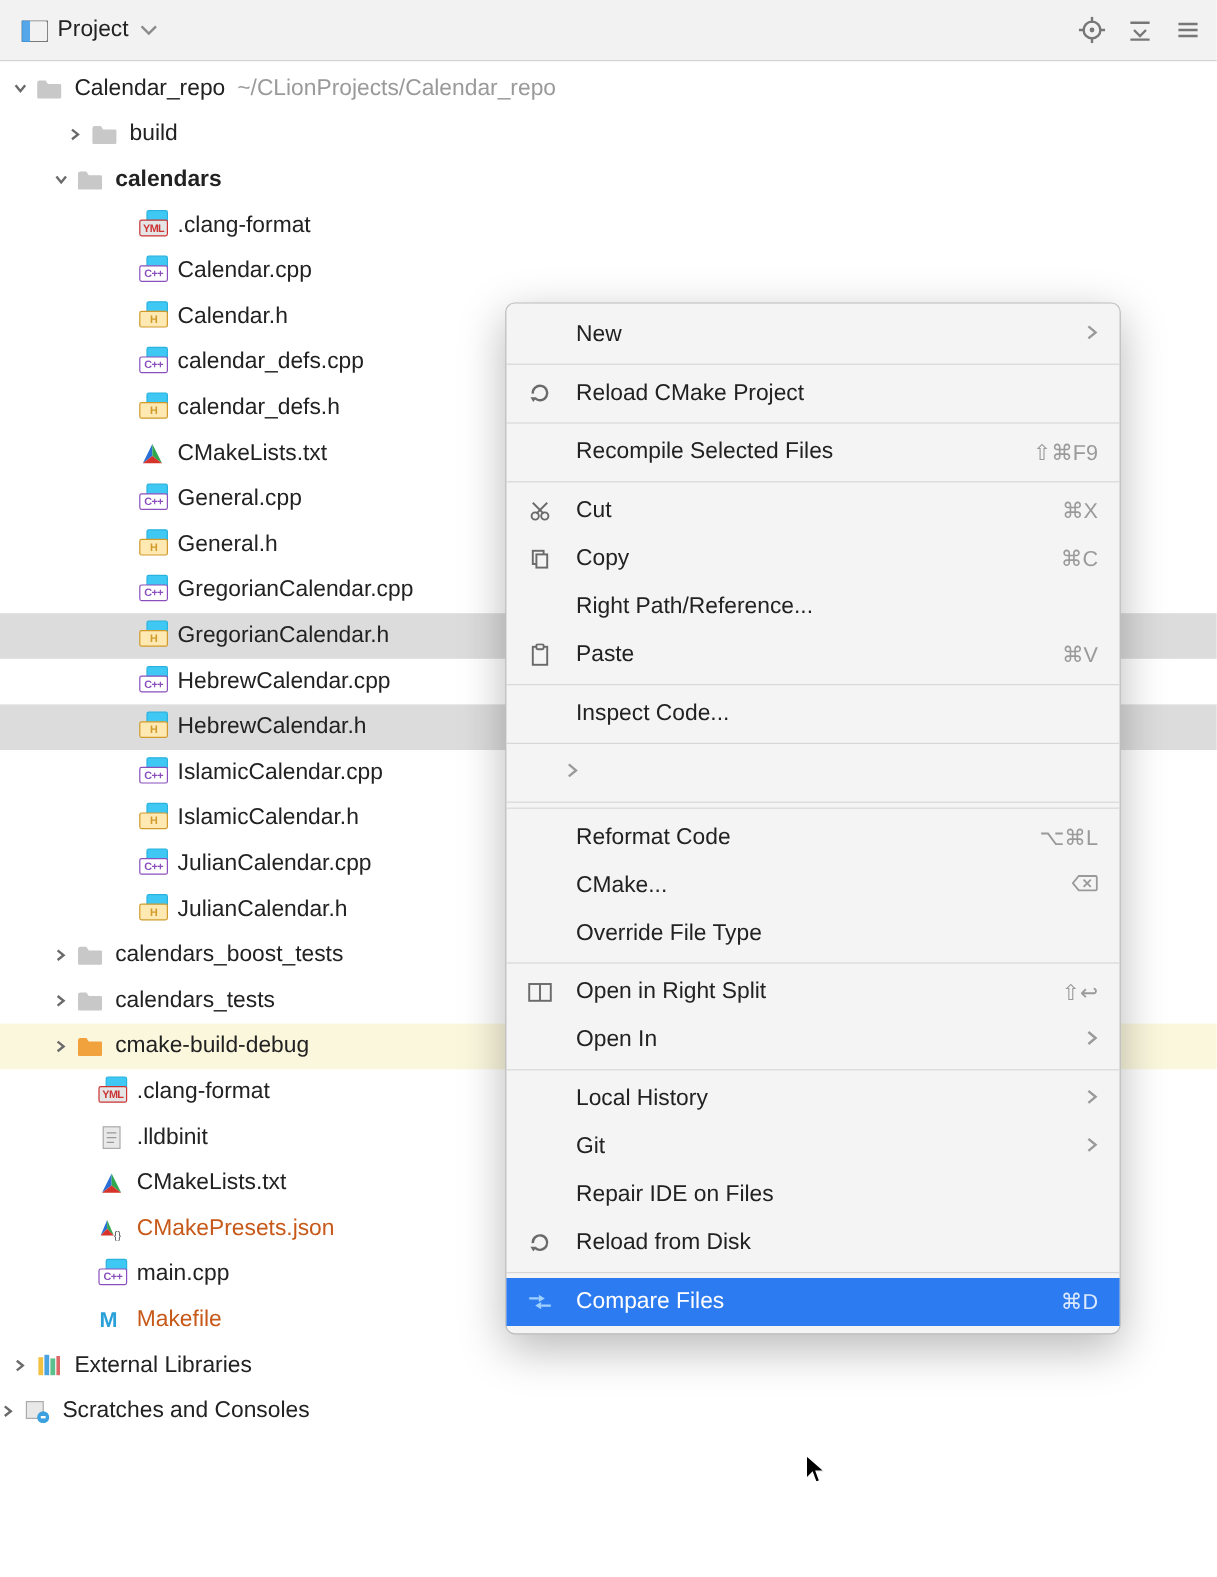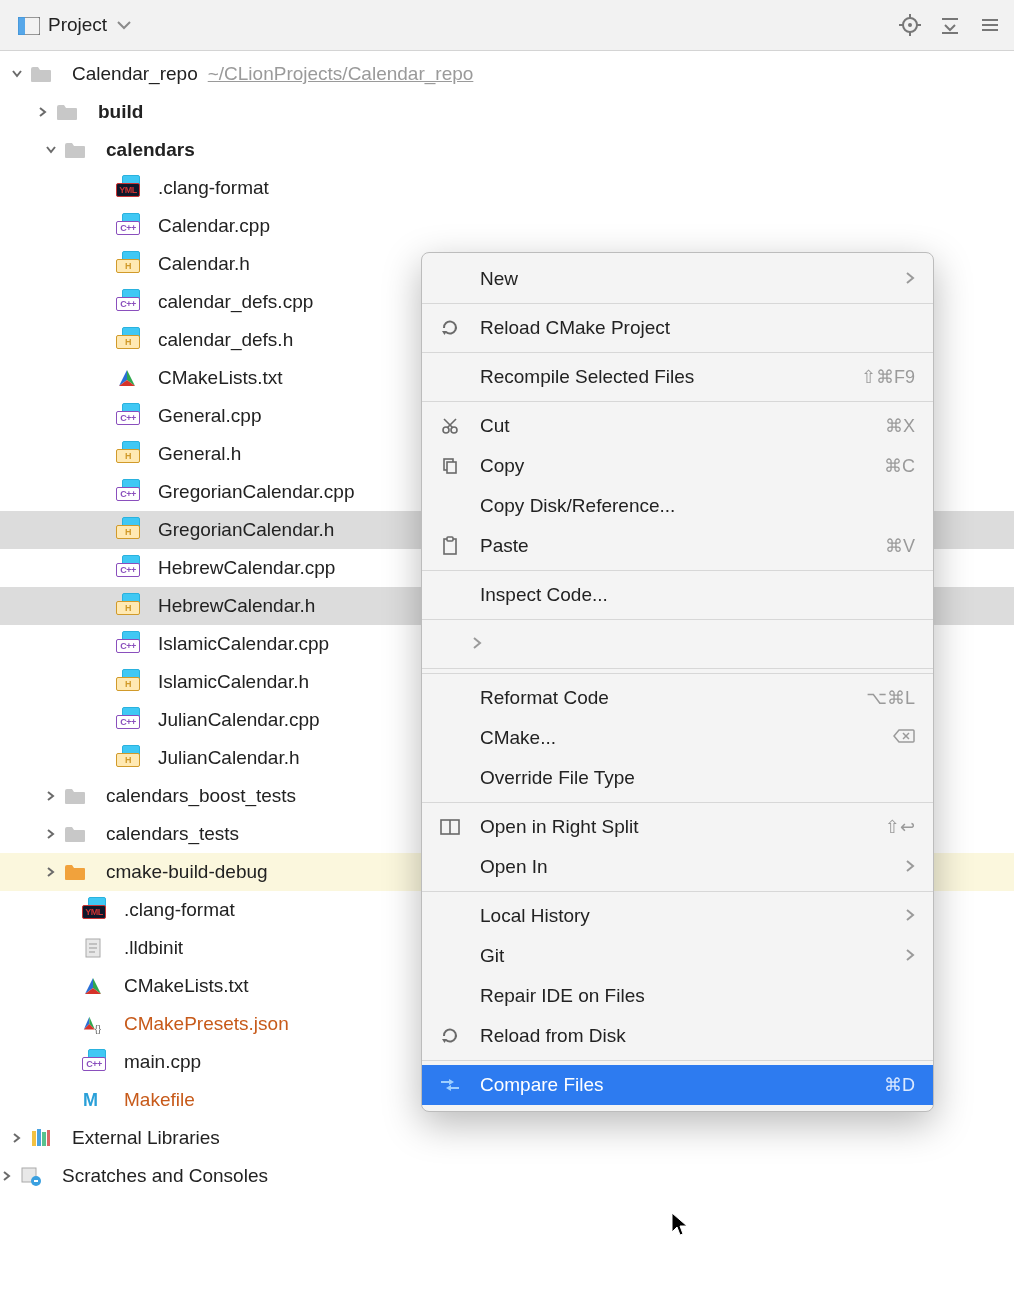--- a/index.html
+++ b/index.html
@@ -43,22 +43,22 @@
   .tree { padding-top: 4px; user-select: none; }
   .row {
     height: 38px;
     display: flex;
     align-items: center;
     white-space: nowrap;
     position: relative;
   }
   .row.selected { background: #dcdcdc; }
   .row.highlight { background: #fbf7dd; }
-  .row .label { margin-left: 20px; }
-  .row .path-suffix { color: #9a9a9a; margin-left: 10px; text-decoration: underline; }
+  .row .label { margin-left: 10px; }
+  .row .path-suffix { color: #9a9a9a; margin-left: 10px; }
 
   .arrow {
     width: 14px;
     height: 14px;
     display: inline-flex;
     align-items: center;
     justify-content: center;
     color: #6a6a6a;
   }
   .arrow svg { display:block; }
@@ -74,21 +74,21 @@
     display:inline-flex; align-items:center; justify-content:center;
     border-radius: 3px;
     font-size: 9px;
     font-weight: 700;
     letter-spacing: -0.5px;
     color: #fff;
     position: relative;
   }
   .fbadge .top { position:absolute; top:-4px; left:6px; width:18px; height:10px; background:#40c8f4; border-radius:2px 2px 0 0; border:1px solid #2ab2de; }
   .fbadge .main { position:absolute; bottom:0; left:0; width:24px; height:14px; border-radius:2px; display:flex; align-items:center; justify-content:center; font-size:9px; }
-  .fbadge.yml .main { background:#0f172a; border:1px solid #c33; color:#c33; }
+  .fbadge.yml .main { background:#e5e5e5; border:1px solid #c33; color:#c33; }
   .fbadge.cpp .main { background:#fff; border:1px solid #8a4fbd; color:#8a4fbd; }
   .fbadge.h   .main { background:#fff; border:1px solid #d19a2a; color:#d19a2a; background:#ffe9b3; }
 
   .cmake-icon svg { display:block; }
   .cmake-presets-icon svg { display:block; }
   .makefile-icon { background:none; }
 
   .orange-text { color: #c75a1a; }
 
   
@@ -185,21 +185,21 @@
       </span>
     <span class="icon">
         <svg class="folder" width="22" height="18" viewBox="0 0 22 18">
           <path d="M1 4 Q1 2 3 2 L8 2 L10 5 L20 5 Q21 5 21 6 L21 16 Q21 17 20 17 L2 17 Q1 17 1 16 Z" fill="#c8c8c8"></path>
         </svg>
       </span>
     <span class="label" style="font-weight:500;">Calendar_repo</span>
     <span class="path-suffix">~/CLionProjects/Calendar_repo</span>
   </div>
 
-  <div class="row" style="padding-left:36px;font-weight:bold;">
+  <div class="row" style="padding-left:56px;">
     <span class="arrow">
         <svg width="12" height="12" viewBox="0 0 12 12">
           <path d="M3 2 L8 6 L3 10" fill="none" stroke="#6a6a6a" stroke-width="2"></path>
         </svg>
       </span>
     <span class="icon">
         <svg class="folder" width="22" height="18" viewBox="0 0 22 18">
           <path d="M1 4 Q1 2 3 2 L8 2 L10 5 L20 5 Q21 5 21 6 L21 16 Q21 17 20 17 L2 17 Q1 17 1 16 Z" fill="#c8c8c8"></path>
         </svg>
       </span>
@@ -542,21 +542,21 @@
         <svg width="18" height="18" viewBox="0 0 18 18">
           <rect x="3" y="2" width="9" height="11" fill="none" stroke="#6a6a6a" stroke-width="1.6"></rect>
           <rect x="6" y="5" width="9" height="11" fill="#f4f4f4" stroke="#6a6a6a" stroke-width="1.6"></rect>
         </svg>
       </span>
     <span class="mi-label">Copy</span>
     <span class="mi-short">⌘C</span>
   </div>
   <div class="mi">
     <span class="mi-icon"></span>
-    <span class="mi-label">Copy Disk/Reference...</span>
+    <span class="mi-label">Right Path/Reference...</span>
   </div>
   <div class="mi">
     <span class="mi-icon">
         <svg width="18" height="20" viewBox="0 0 18 20">
           <rect x="3" y="3" width="12" height="15" fill="none" stroke="#6a6a6a" stroke-width="1.6"></rect>
           <rect x="6" y="1" width="6" height="4" rx="1" fill="#f4f4f4" stroke="#6a6a6a" stroke-width="1.6"></rect>
         </svg>
       </span>
     <span class="mi-label">Paste</span>
     <span class="mi-short">⌘V</span>

